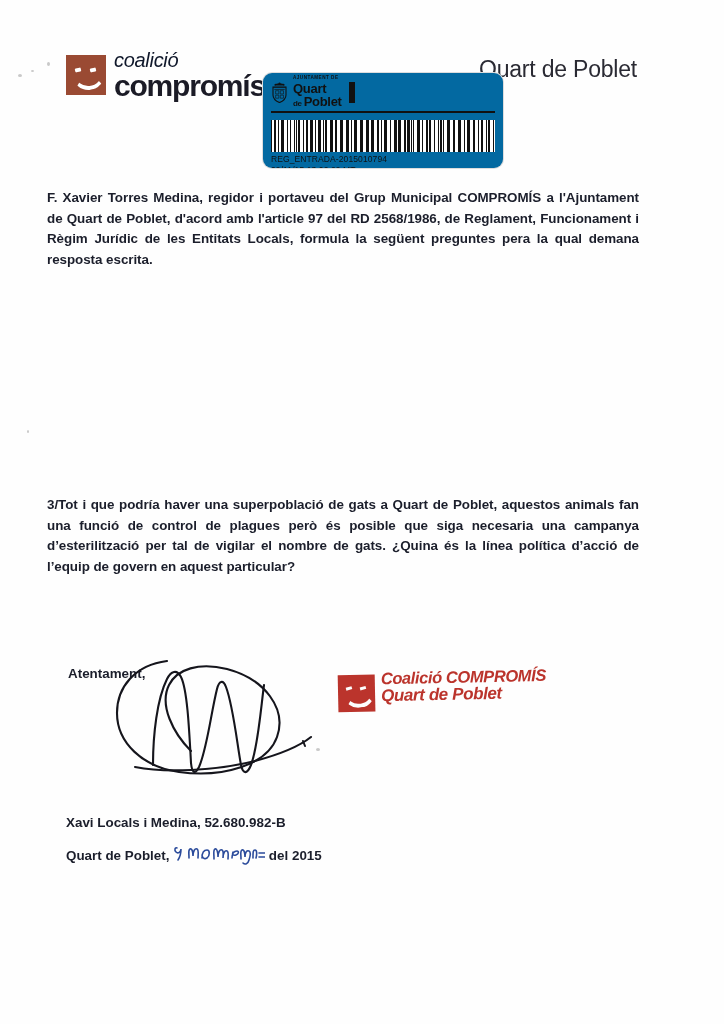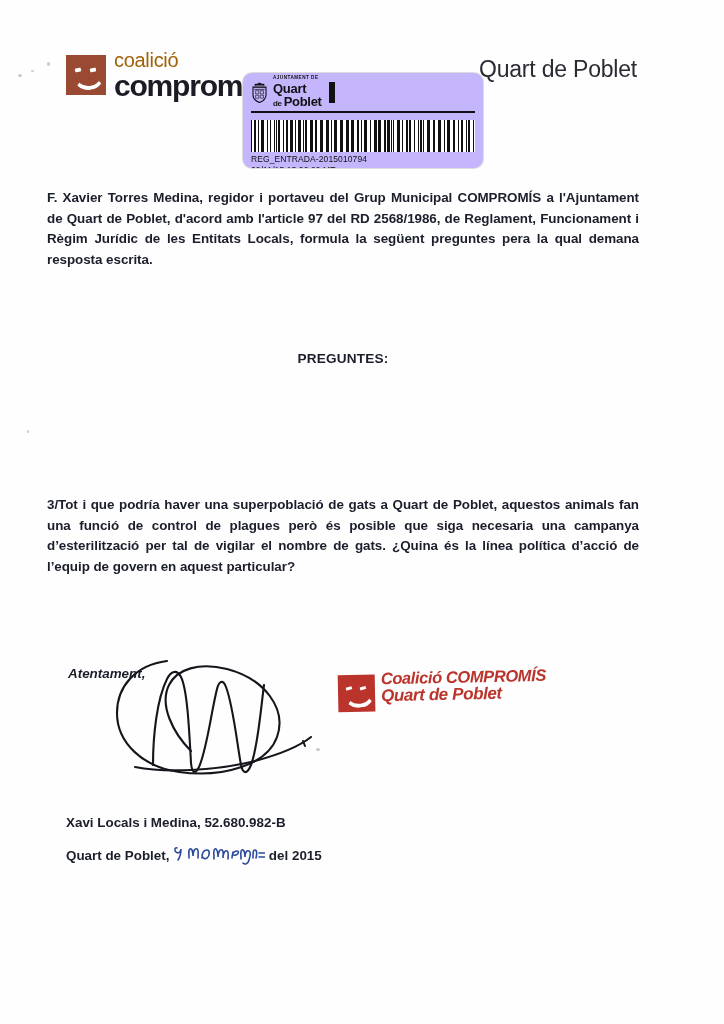--- a/index.html
+++ b/index.html
@@ -63,24 +63,25 @@
     border-right: 3px solid transparent;
     border-radius: 0 0 16px 16px;
     transform: rotate(-5deg);
   }
   .brand-words {
     margin-left: 8px;
     line-height: 1;
   }
   .brand-words .top {
     font-size: 20px;
-    color: #a16207;
+    color: #0f172a;
     letter-spacing: -0.3px;
     display: block;
     margin-bottom: 1px;
+    font-style: italic;
   }
   .brand-words .bot {
     font-size: 30px;
     font-weight: bold;
     color: #1b1b26;
     letter-spacing: -1.2px;
     display: block;
   }
 
   
@@ -101,25 +102,25 @@
     margin-top: 20px;
     font-size: 13.5px;
     color: #2a2a33;
     white-space: nowrap;
   }
   .hdr-right .site b { font-weight: bold; }
 
   
   .regstamp {
     position: absolute;
-    left: 243px;
+    left: 263px;
     top: 73px;
     width: 240px;
     height: 95px;
-    background: #c4b5fd;
+    background: #0369a1;
     border-radius: 9px;
     box-shadow: 0 0 0 1px #ddd;
     overflow: hidden;
   }
   .regstamp .rs-head {
     display: flex;
     align-items: center;
     padding: 4px 0 2px 8px;
     height: 30px;
   }
@@ -216,21 +217,20 @@
   .q3 { top: 307px; }
 
   
   .atentament {
     position: absolute;
     left: 68px;
     top: 666px;
     font-size: 13.4px;
     font-weight: bold;
     color: #1b1e2b;
-    font-style: italic;
   }
   .signature {
     position: absolute;
     left: 95px;
     top: 655px;
     width: 230px;
     height: 130px;
     pointer-events: none;
   }
 
@@ -469,21 +469,20 @@
         <i style="width: 3px; background: rgb(255, 255, 255);"></i>
         <i style="width: 1px; background: rgb(17, 17, 17);"></i>
         <i style="width: 1px; background: rgb(255, 255, 255);"></i>
       </div>
     <div class="rs-line">REG_ENTRADA-2015010794</div>
     <div class="rs-line">09/11/15 13:02 29 MT</div>
   </div>
 
   <div class="body-wrap">
     <p class="doc">F. Xavier Torres Medina, regidor i portaveu del Grup Municipal COMPROMÍS a l'Ajuntament de Quart de Poblet, d'acord amb l'article 97 del RD 2568/1986, de Reglament, Funcionament i Règim Jurídic de les Entitats Locals, formula la següent preguntes pera la qual demana resposta escrita.</p>
-    <div class="preg-head">PREGUNTES:</div>
     <p class="doc q q3">3/Tot i que podría haver una superpoblació de gats a Quart de Poblet, aquestos animals fan una funció de control de plagues però és posible que siga necesaria una campanya d’esterilització per tal de vigilar el nombre de gats. ¿Quina és la línea política d’acció de l’equip de govern en aquest particular?</p>
   </div>
 
   <div class="atentament">Atentament,</div>
 
   <div class="signature">
     <svg width="230" height="130" viewBox="0 0 230 130">
       <g fill="none" stroke="#15151c" stroke-width="2.1" stroke-linecap="round">
         <path d="M72 6 C40 10 22 32 22 58 C22 88 48 112 84 117 C128 123 172 110 182 82 C192 54 170 24 132 14 C104 7 82 14 74 30 C64 50 78 78 96 96"></path>
         <path d="M58 110 C58 80 62 44 72 24 C76 16 82 14 86 22 C92 34 94 70 96 108 C97 118 100 120 104 112 C112 94 116 58 122 34 C124 26 128 24 131 32 C138 50 142 88 146 110 C148 119 152 120 156 110 C163 92 166 52 169 30"></path>

